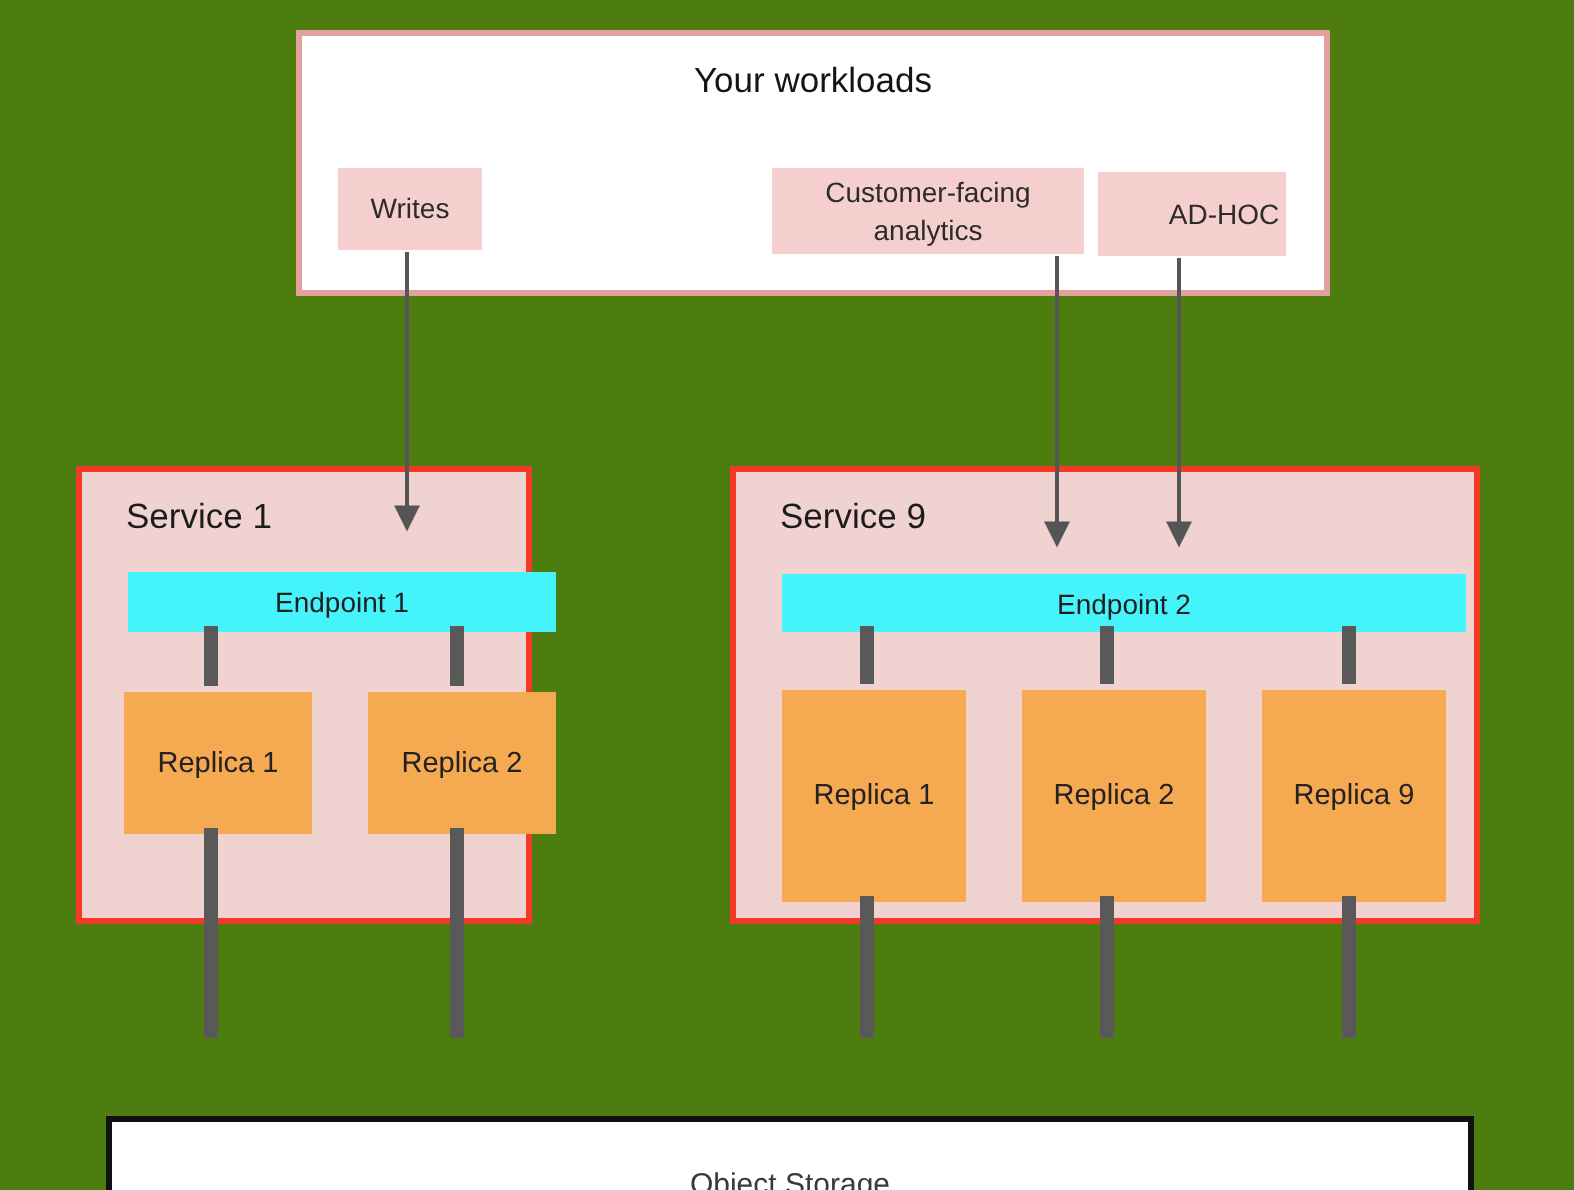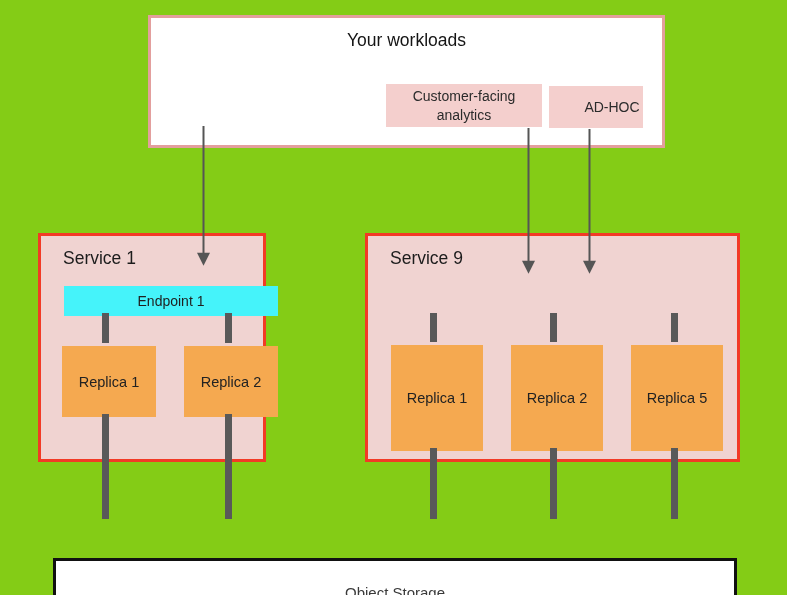--- a/index.html
+++ b/index.html
@@ -1,17 +1,17 @@
 <!DOCTYPE html>
 <html style="--c-outer_border: #e39f9d; --c-chip_fill: #f4cfcd; --c-service_border: #f23a26; --c-service_fill: #f0d3d1; --c-endpoint_fill: #45f3fa; --c-replica_fill: #f5a950; --c-connector: #595959; --c-arrow: #555555; --c-storage_border: #111111;"><head>
 <meta charset="utf-8">
 <style>
   html,body { margin:0; padding:0; background:#ffffff; }
   .canvas {
-    position:relative; width:787px; height:595px; background:#84cc16;
+    position:relative; width:787px; height:595px; background:#4d7c0f;
     font-family:"Liberation Sans","DejaVu Sans",sans-serif; color:#222;
     overflow:hidden;
   }
   .abs { position:absolute; box-sizing:border-box; }
 
   
   .workloads-box { left:148px; top:15px; width:517px; height:133px;
     border:3px solid var(--c-outer_border,#e39f9d); background:#fff; }
   .workloads-title { left:148px; top:30px; width:517px; text-align:center;
     font-size:17.5px; color:#141414; }
@@ -71,20 +71,23 @@
   .arrow-head { fill:var(--c-arrow,#555555); }
 </style>
 </head>
 <body>
 
 <div class="canvas">
 
   <div class="abs workloads-box"></div>
   <div class="abs workloads-title">Your workloads</div>
 
+  <div class="abs chip chip-writes">
+    <span>Writes</span>
+  </div>
   <div class="abs chip chip-cfa">
     <span>Customer-facing analytics</span>
   </div>
   <div class="abs chip chip-adhoc">
     <span>AD-HOC</span>
   </div>
 
   <div class="abs service service-1">
     <div class="service-title">Service 1</div>
     <div class="endpoint endpoint-1">
@@ -93,28 +96,31 @@
     <div class="replica s1-r s1-r1">
       <span>Replica 1</span>
     </div>
     <div class="replica s1-r s1-r2">
       <span>Replica 2</span>
     </div>
   </div>
 
   <div class="abs service service-2">
     <div class="service-title">Service 9</div>
+    <div class="endpoint endpoint-2">
+      <span>Endpoint 2</span>
+    </div>
     <div class="replica s2-r s2-r1">
       <span>Replica 1</span>
     </div>
     <div class="replica s2-r s2-r2">
       <span>Replica 2</span>
     </div>
     <div class="replica s2-r s2-r3">
-      <span>Replica 5</span>
+      <span>Replica 9</span>
     </div>
   </div>
 
   <div class="connector cn-s1a"></div>
   <div class="connector cn-s1b"></div>
   <div class="connector cn-s1c"></div>
   <div class="connector cn-s1d"></div>
   <div class="connector cn-s2a"></div>
   <div class="connector cn-s2b"></div>
   <div class="connector cn-s2c"></div>

